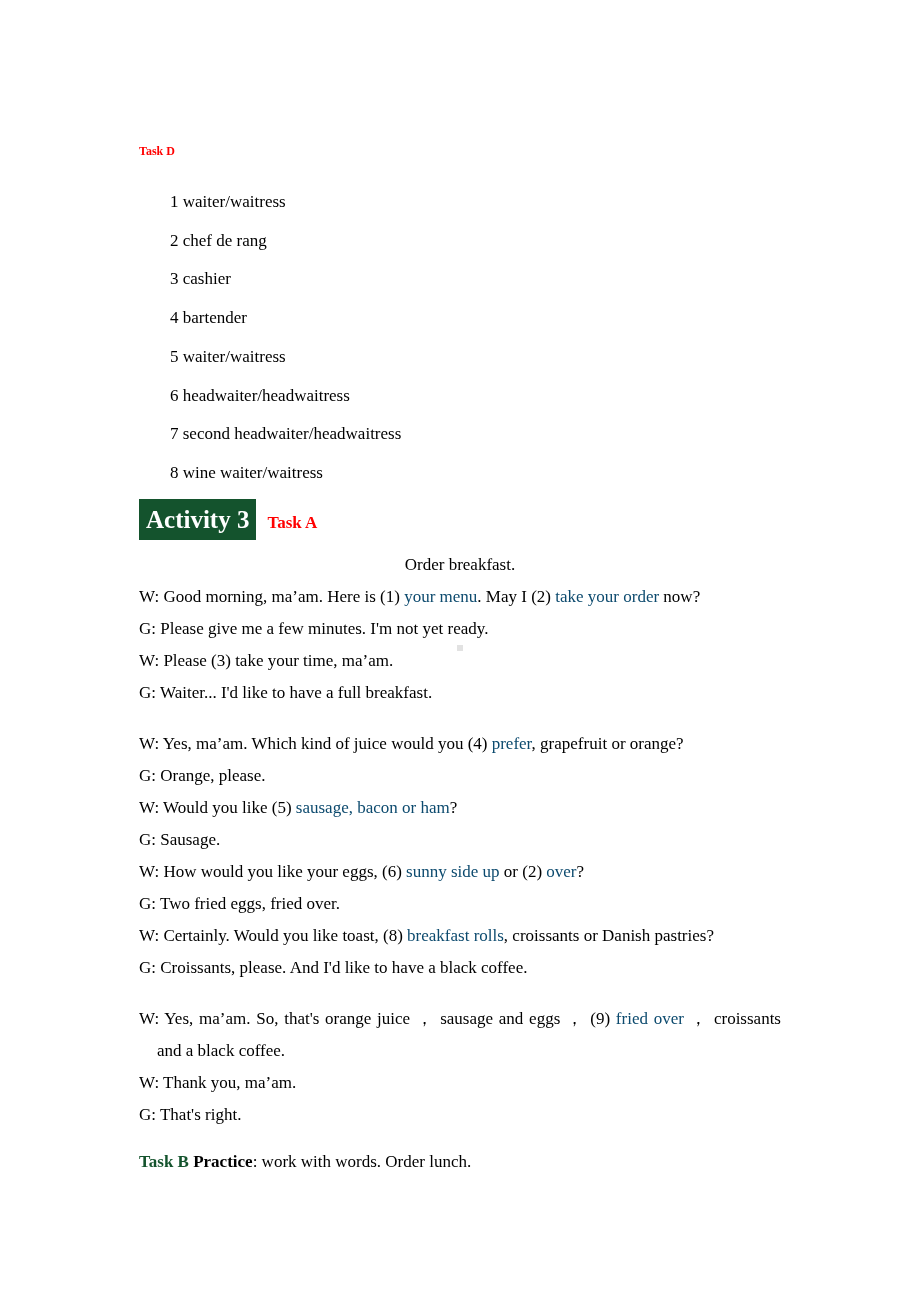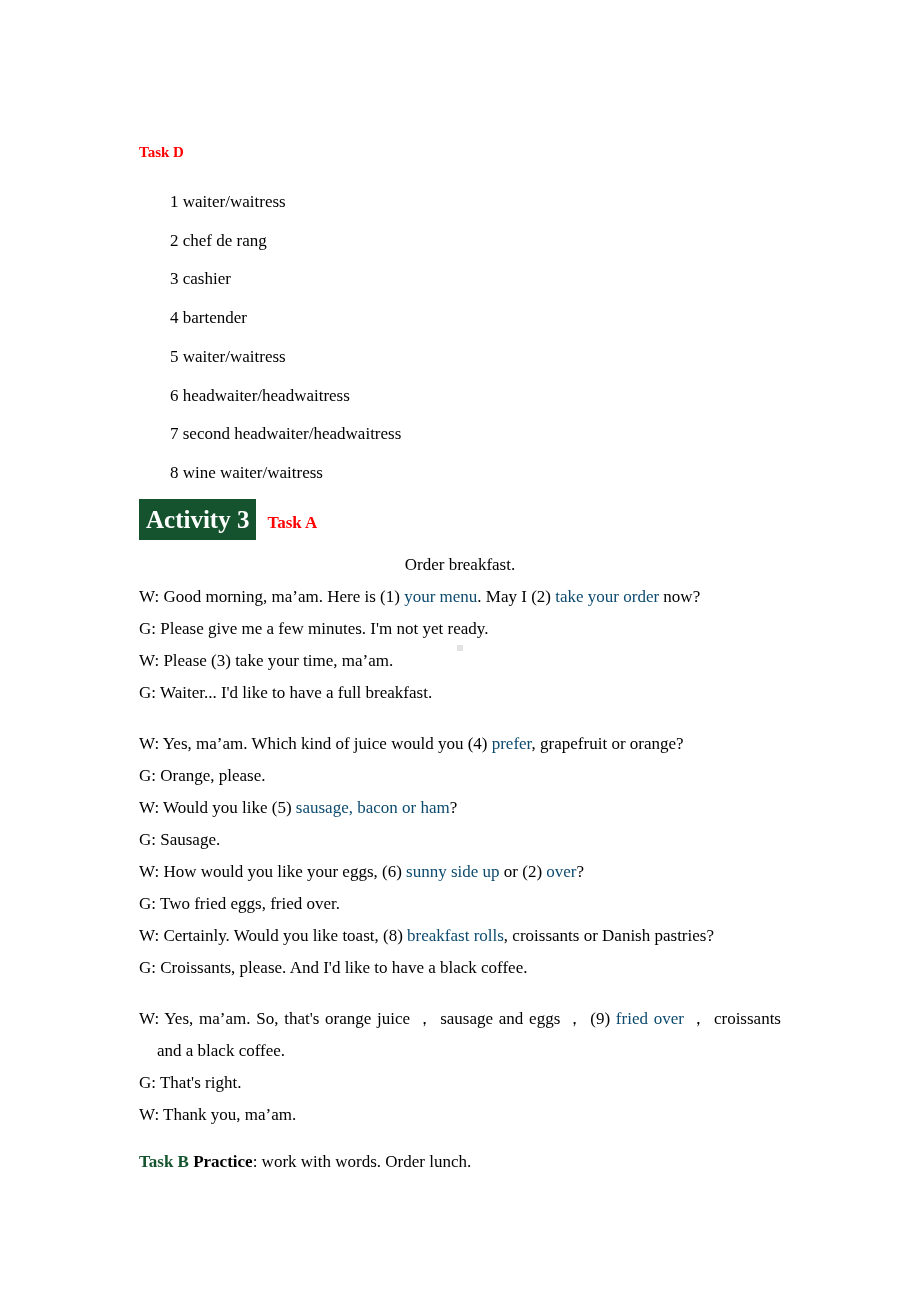--- a/index.html
+++ b/index.html
@@ -20,21 +20,21 @@
   }
   .content {
     position: absolute;
     left: 139px;
     top: 0;
     width: 642px;
   }
 
   
   .task-heading {
-    font-size: 15px;
+    font-size: 12px;
     font-weight: bold;
     color: #ff0000;
     line-height: 1.0;
   }
   #task-d-heading {
     position: absolute;
     left: 0;
     top: 145px;
   }
 
@@ -214,25 +214,25 @@
 
       <div class="dlg-line">
         <span>G: </span><span>Croissants, please. And I'd like to have a black coffee.</span>
       </div>
 
       <div class="dlg-line justify">
         <span>W: </span><span>Yes, ma’am. So, that's orange juice ， sausage and eggs ， (9) </span><span class="red">fried over</span><span> ， croissants and a black coffee.</span>
       </div>
 
       <div class="dlg-line">
+        <span>W: </span><span>Thank you, ma’am.</span>
+      </div>
+
+      <div class="dlg-line">
         <span>G: </span><span>That's right.</span>
-      </div>
-
-      <div class="dlg-line">
-        <span>W: </span><span>Thank you, ma’am.</span>
       </div>
 
     </div>
 
     <div class="practice-row">
       <span class="task-label">Task B</span><span>&nbsp;</span><span class="bold-word">Practice</span><span>: work with words. Order lunch.</span>
     </div>
 
   </div>
 

